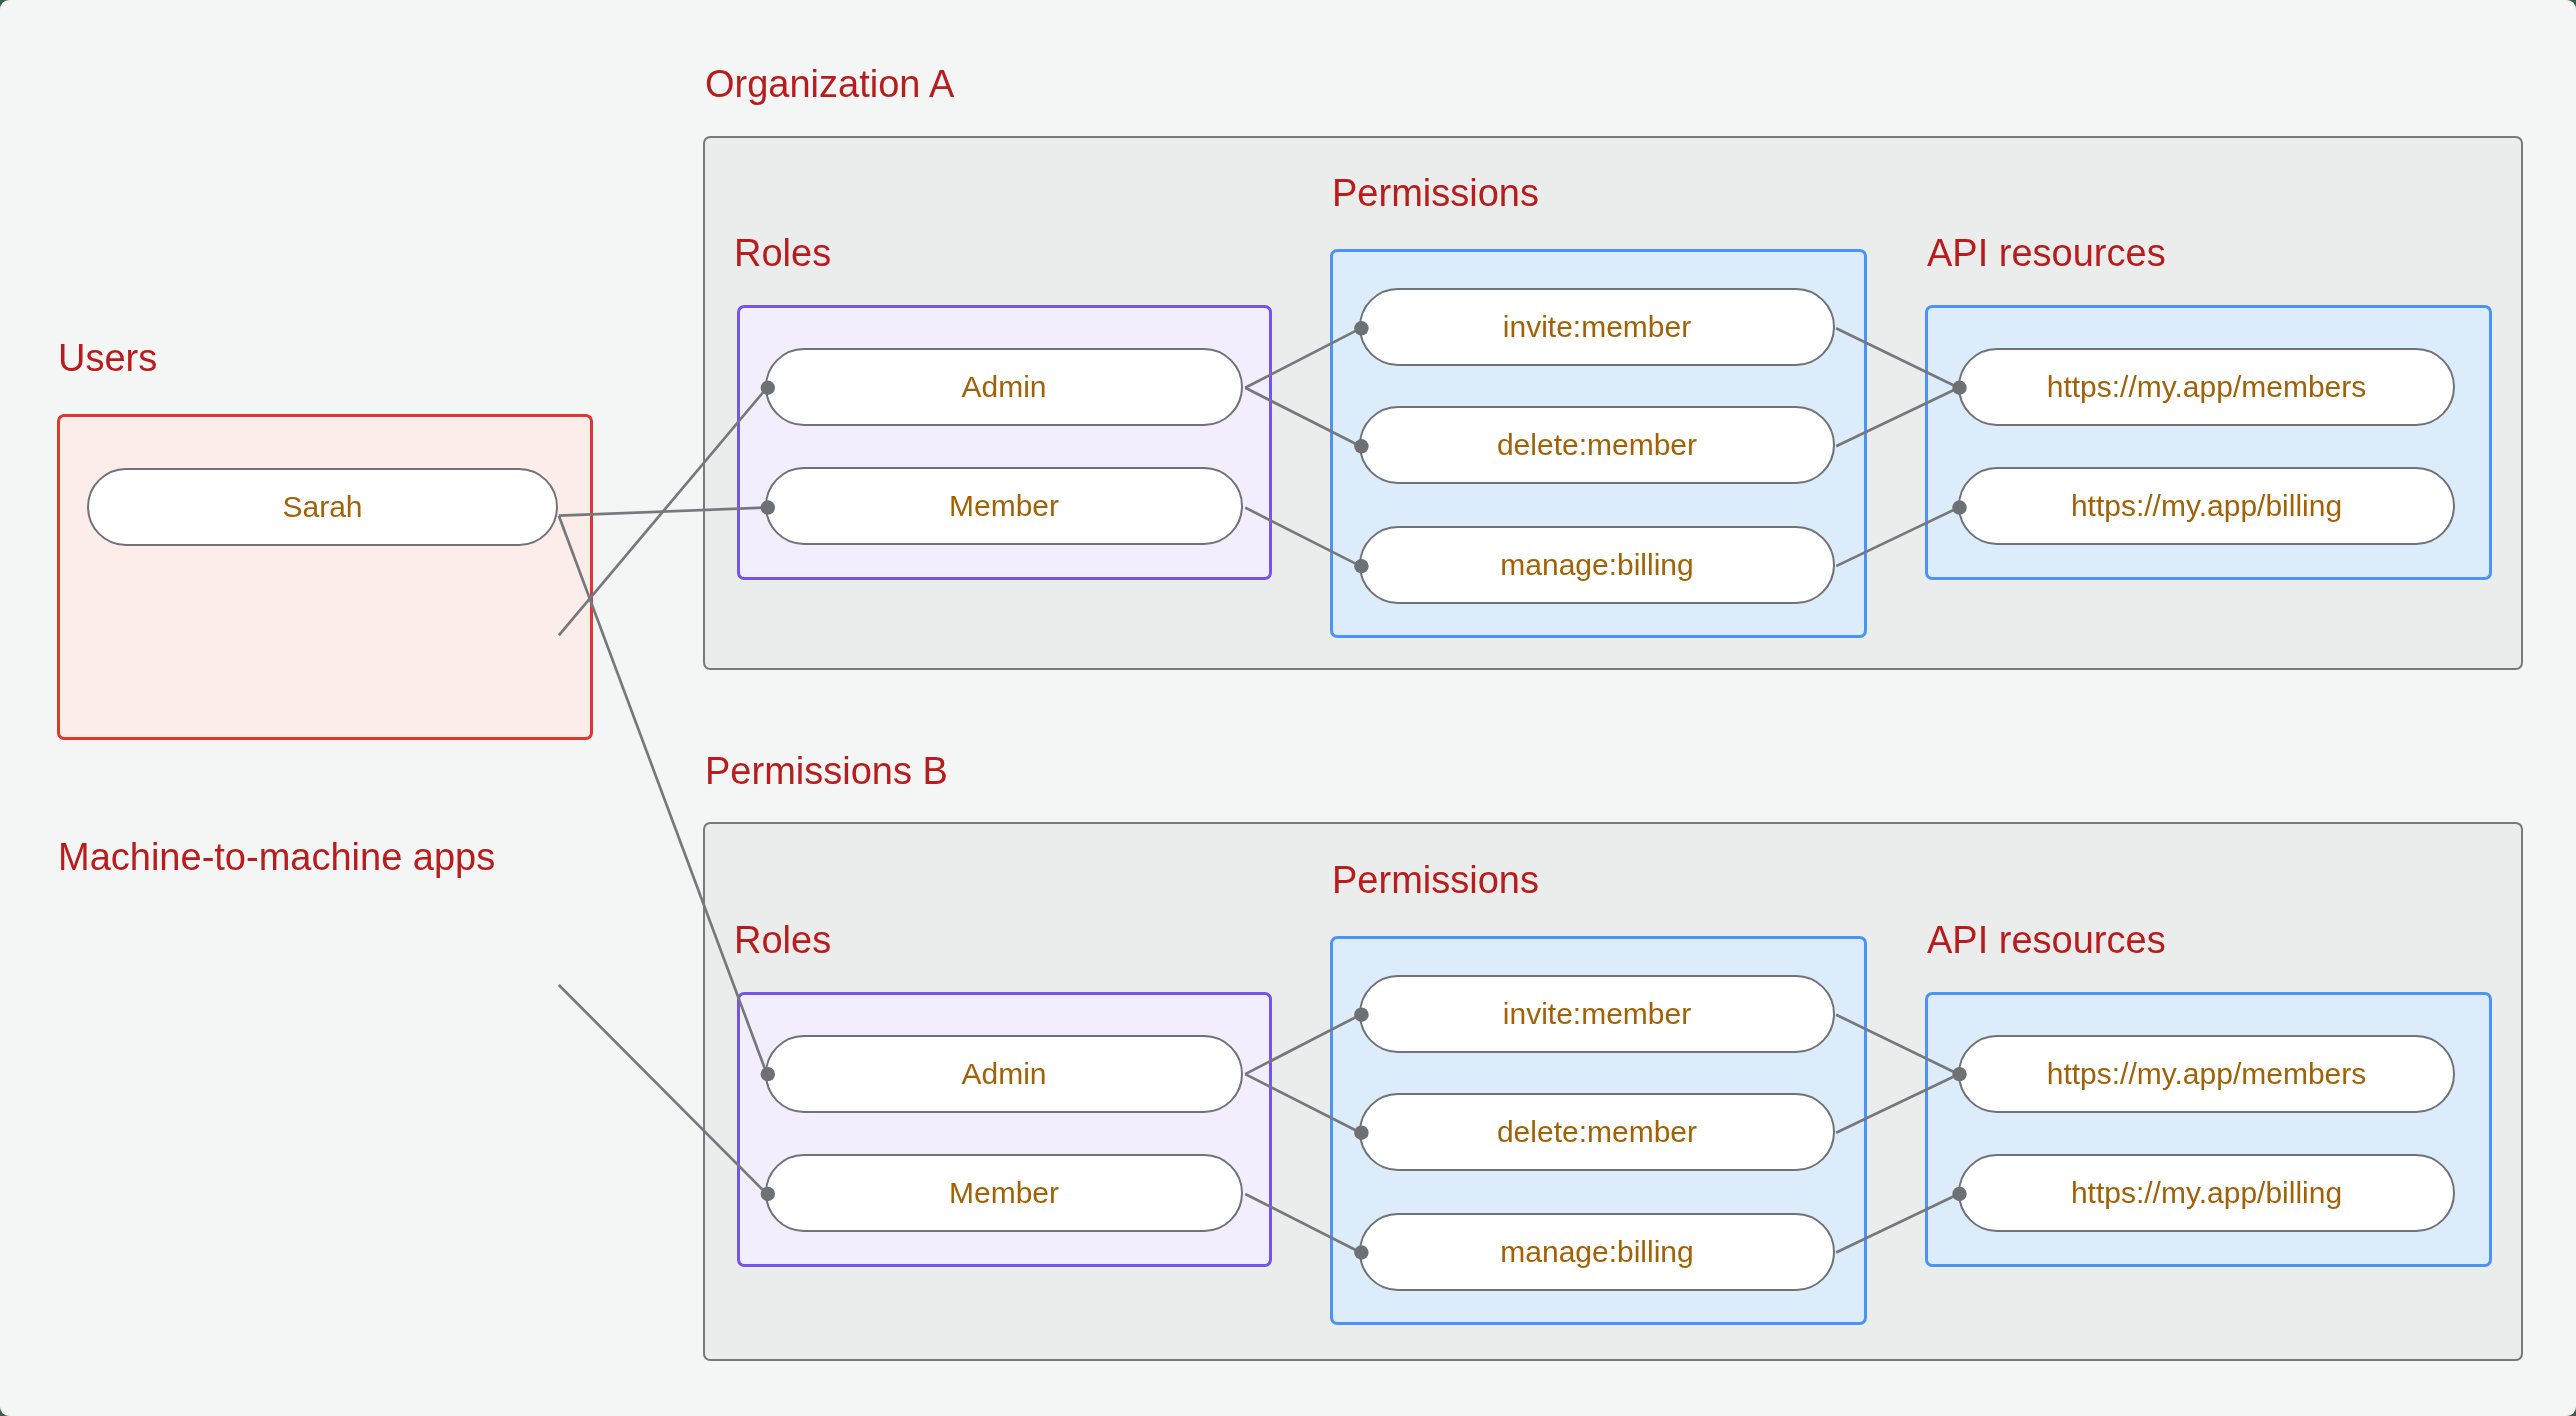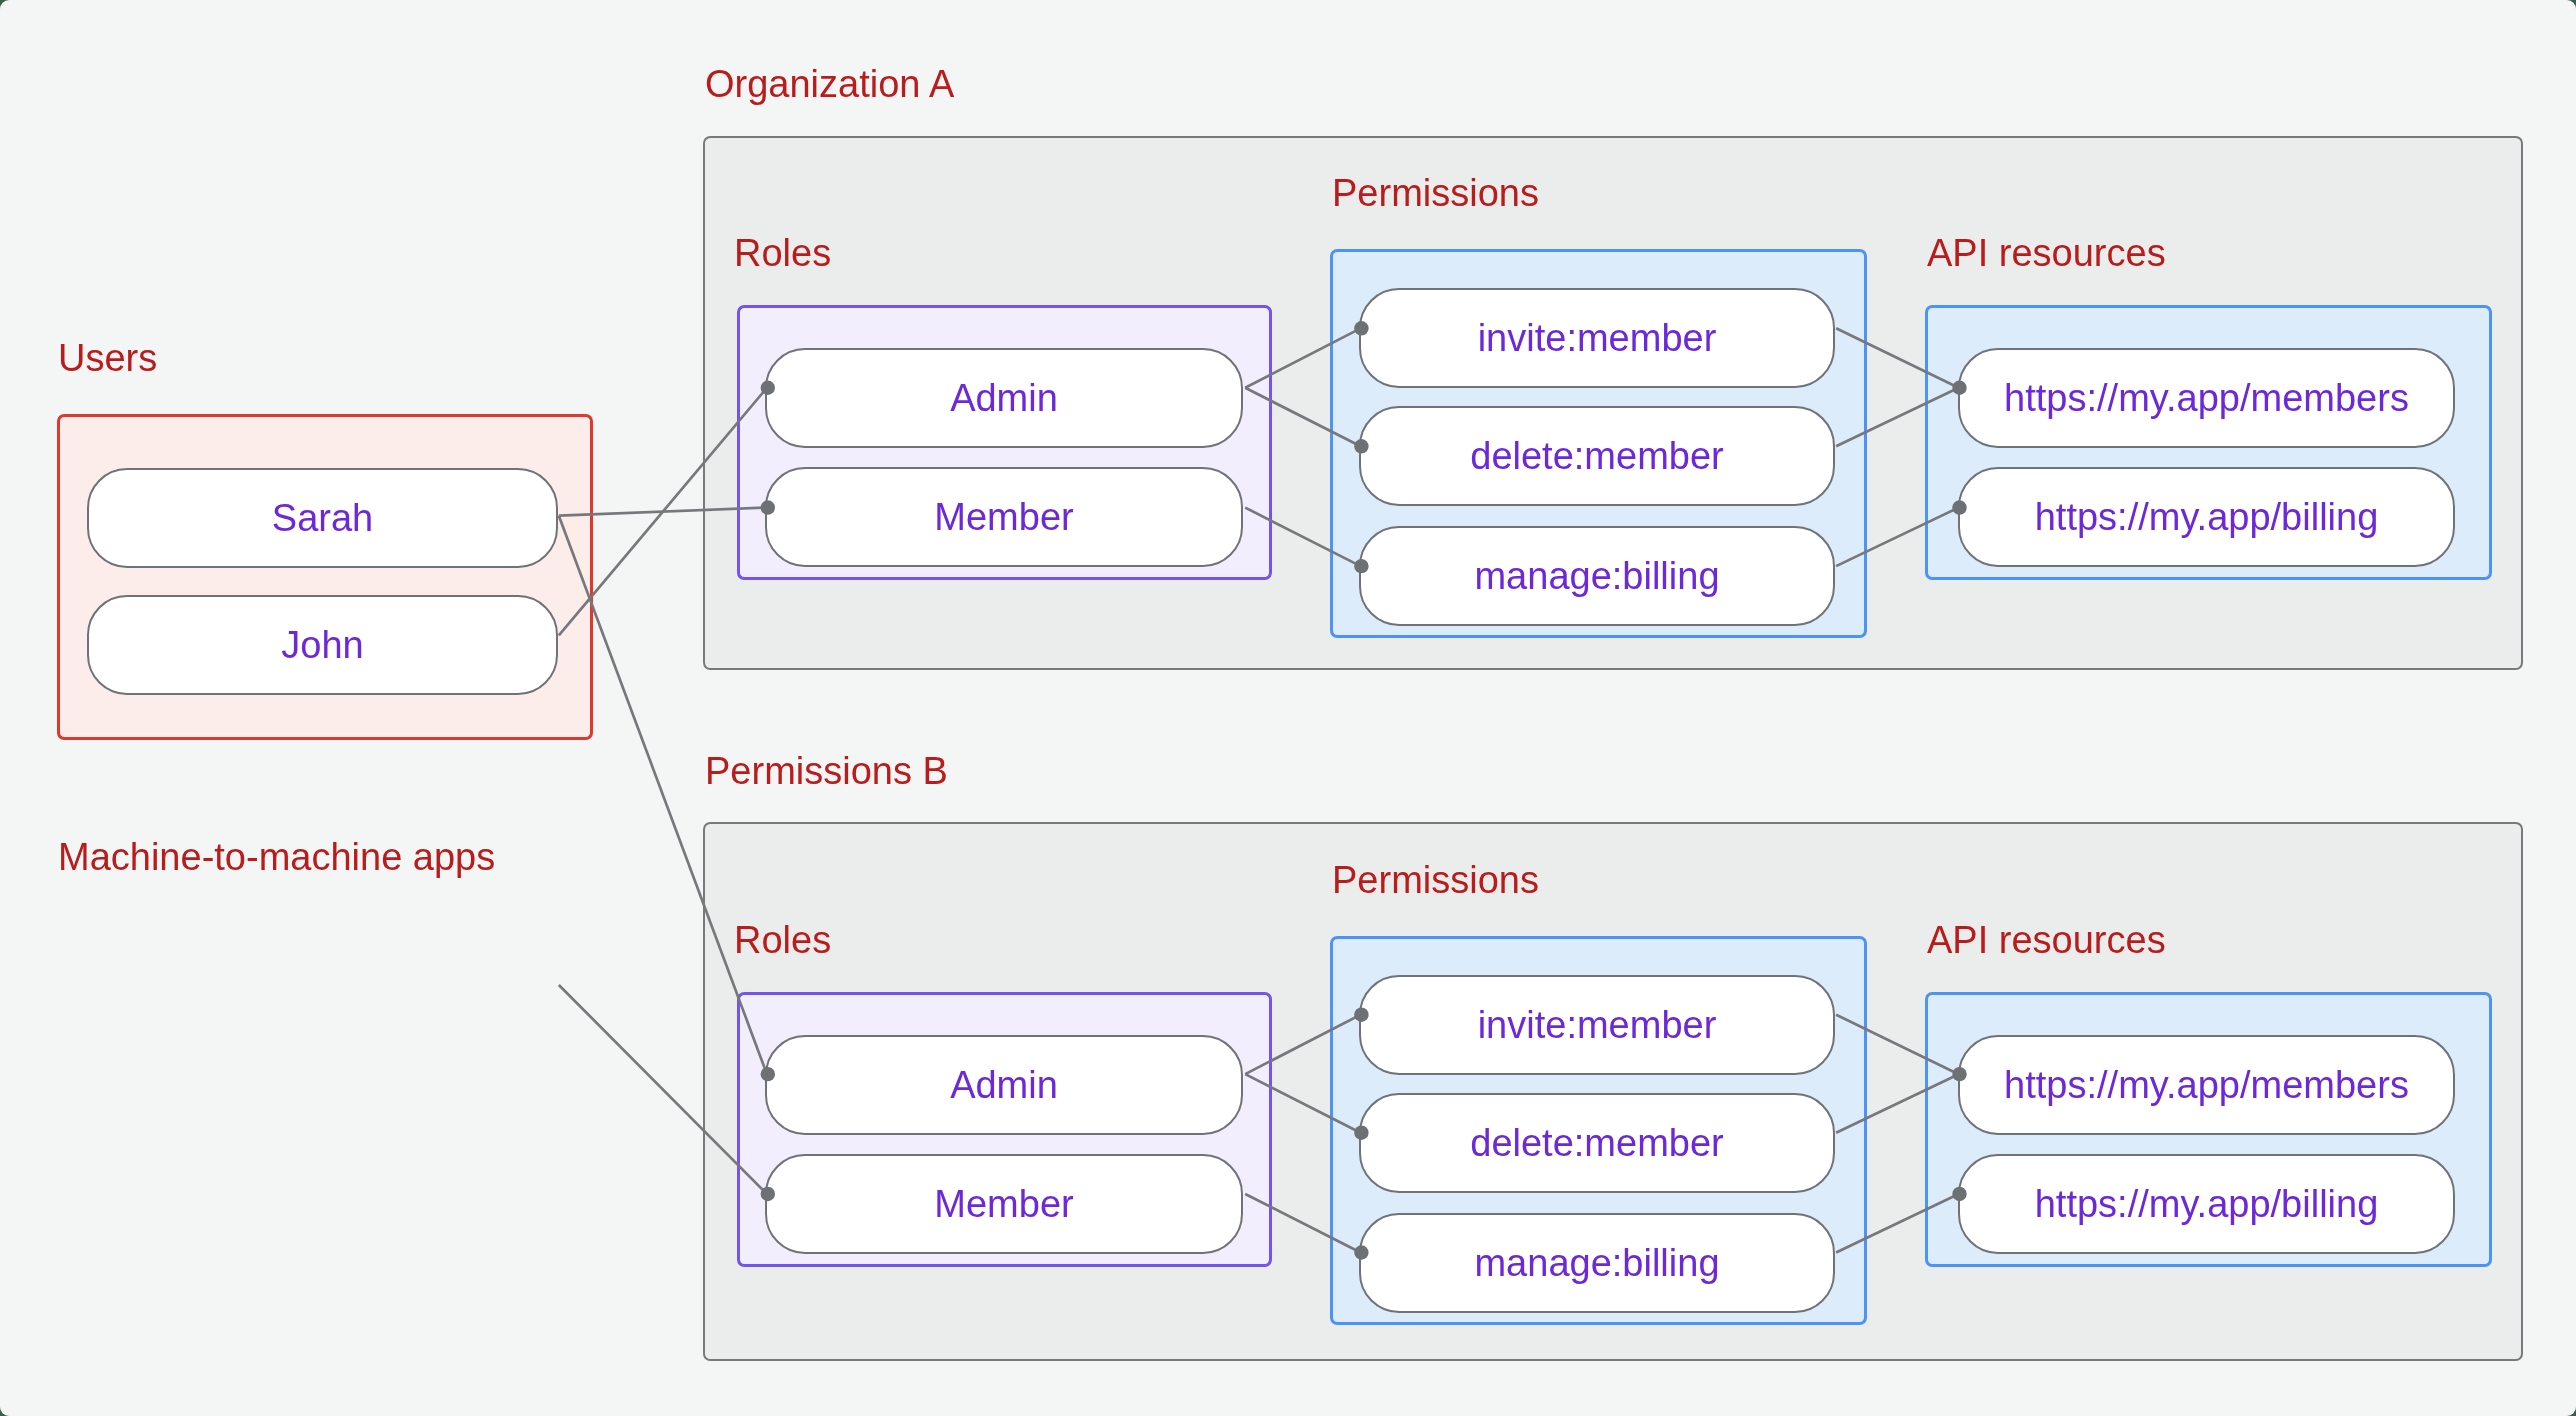--- a/index.html
+++ b/index.html
@@ -6,21 +6,21 @@
   body{background:#3c5d49;font-family:"Liberation Sans",sans-serif}
   #canvas{position:relative;width:2576px;height:1416px;background:#f4f6f5;border-radius:9px;overflow:hidden;color:#1d1f21}
   #wires{position:absolute;left:0;top:0;width:2576px;height:1416px;z-index:10;pointer-events:none}
   .glabel,.slabel{position:absolute;font-size:38px;line-height:47px;white-space:nowrap;color:#b91c1c}
   .gbox,.cbox,.orgbox{position:absolute;box-sizing:border-box}
   .orgbox{background:#ebedec;border:2.7px solid #77797b;border-radius:7.2px}
   .gbox.users{background:#fcedeb;border:3.6px solid #dd392f;border-radius:7.2px}
   .gbox.m2m{background:#e9f5e8;border:3.6px solid #65b969;border-radius:7.2px}
   .cbox.roles{background:#f3eefd;border:3.6px solid #7453ef;border-radius:7.2px}
   .cbox.blue{background:#dcecfb;border:3.6px solid #4b94f5;border-radius:7.2px}
-  .pill{position:absolute;box-sizing:border-box;height:100px;background:#ffffff;border:2.7px solid #6f7276;border-radius:40px;display:flex;align-items:center;justify-content:center;font-size:38px;white-space:nowrap;color:#6d28d9}
+  .pill{position:absolute;box-sizing:border-box;height:78px;background:#ffffff;border:2.7px solid #6f7276;border-radius:40px;display:flex;align-items:center;justify-content:center;font-size:30px;white-space:nowrap;color:#a16207}
   .user-pill{width:471px}
   .role-pill{width:478px}
   .perm-pill{width:476px}
   .api-pill{width:497px}
 </style>
 </head>
 <body>
 
 <div id="canvas">
   <svg id="wires" viewBox="0 0 2859 1572">
@@ -52,21 +52,20 @@
       <circle cx="1511" cy="1126.5" r="8" fill="#6e7174"></circle>
       <circle cx="1511" cy="1257.5" r="8" fill="#6e7174"></circle>
       <circle cx="1511" cy="1390.5" r="8" fill="#6e7174"></circle>
       <circle cx="2175" cy="1192.5" r="8" fill="#6e7174"></circle>
       <circle cx="2175" cy="1325.5" r="8" fill="#6e7174"></circle>
     </svg>
 
   <div class="glabel" style="left:58px;top:335px">Users</div>
   <div class="gbox users" style="left:57px;top:414px;width:536px;height:326px">
     <div class="pill user-pill" style="left:27px;top:51px">Sarah</div>
-    <div class="pill user-pill" style="left:27px;top:178px">John</div>
   </div>
 
   <div class="glabel" style="left:58px;top:834px">Machine-to-machine apps</div>
 
   <div class="glabel" style="left:705px;top:61px">Organization A</div>
   <div class="orgbox" style="left:703px;top:136px;width:1820px;height:534px">
     <div class="slabel" style="left:29px;top:92px">Roles</div>
     <div class="slabel" style="left:627px;top:32px">Permissions</div>
     <div class="slabel" style="left:1222px;top:92px">API resources</div>
 

